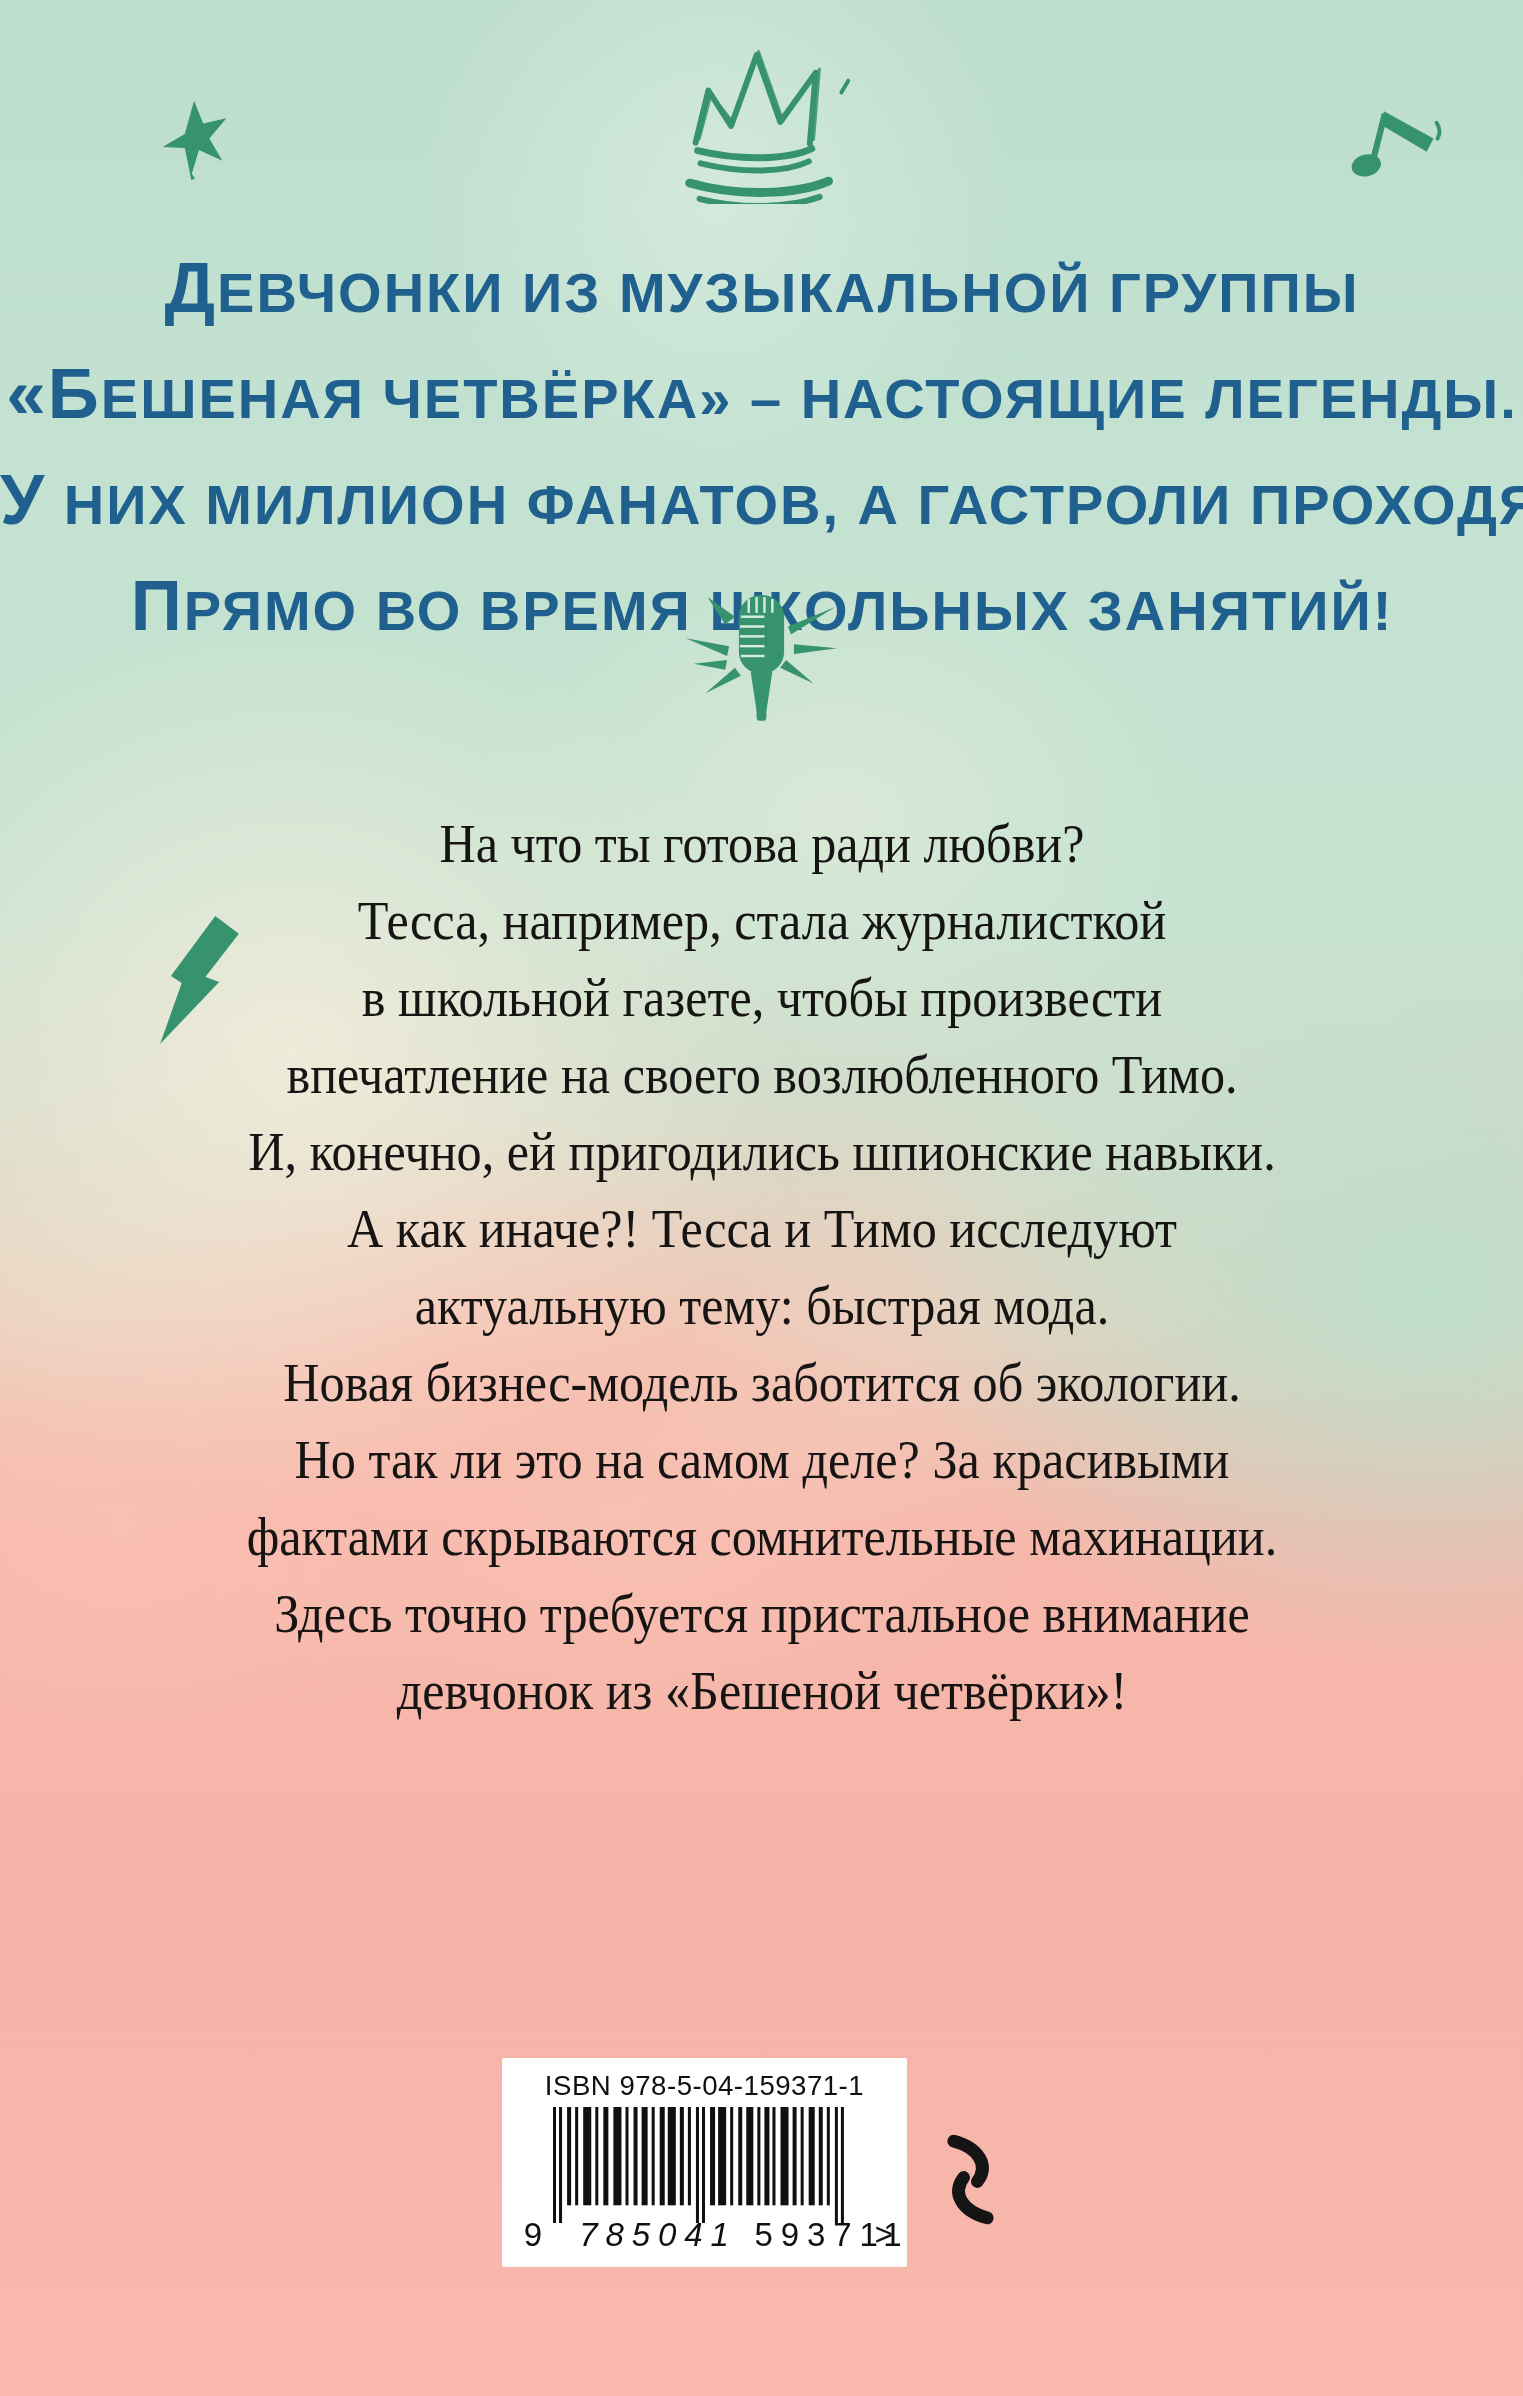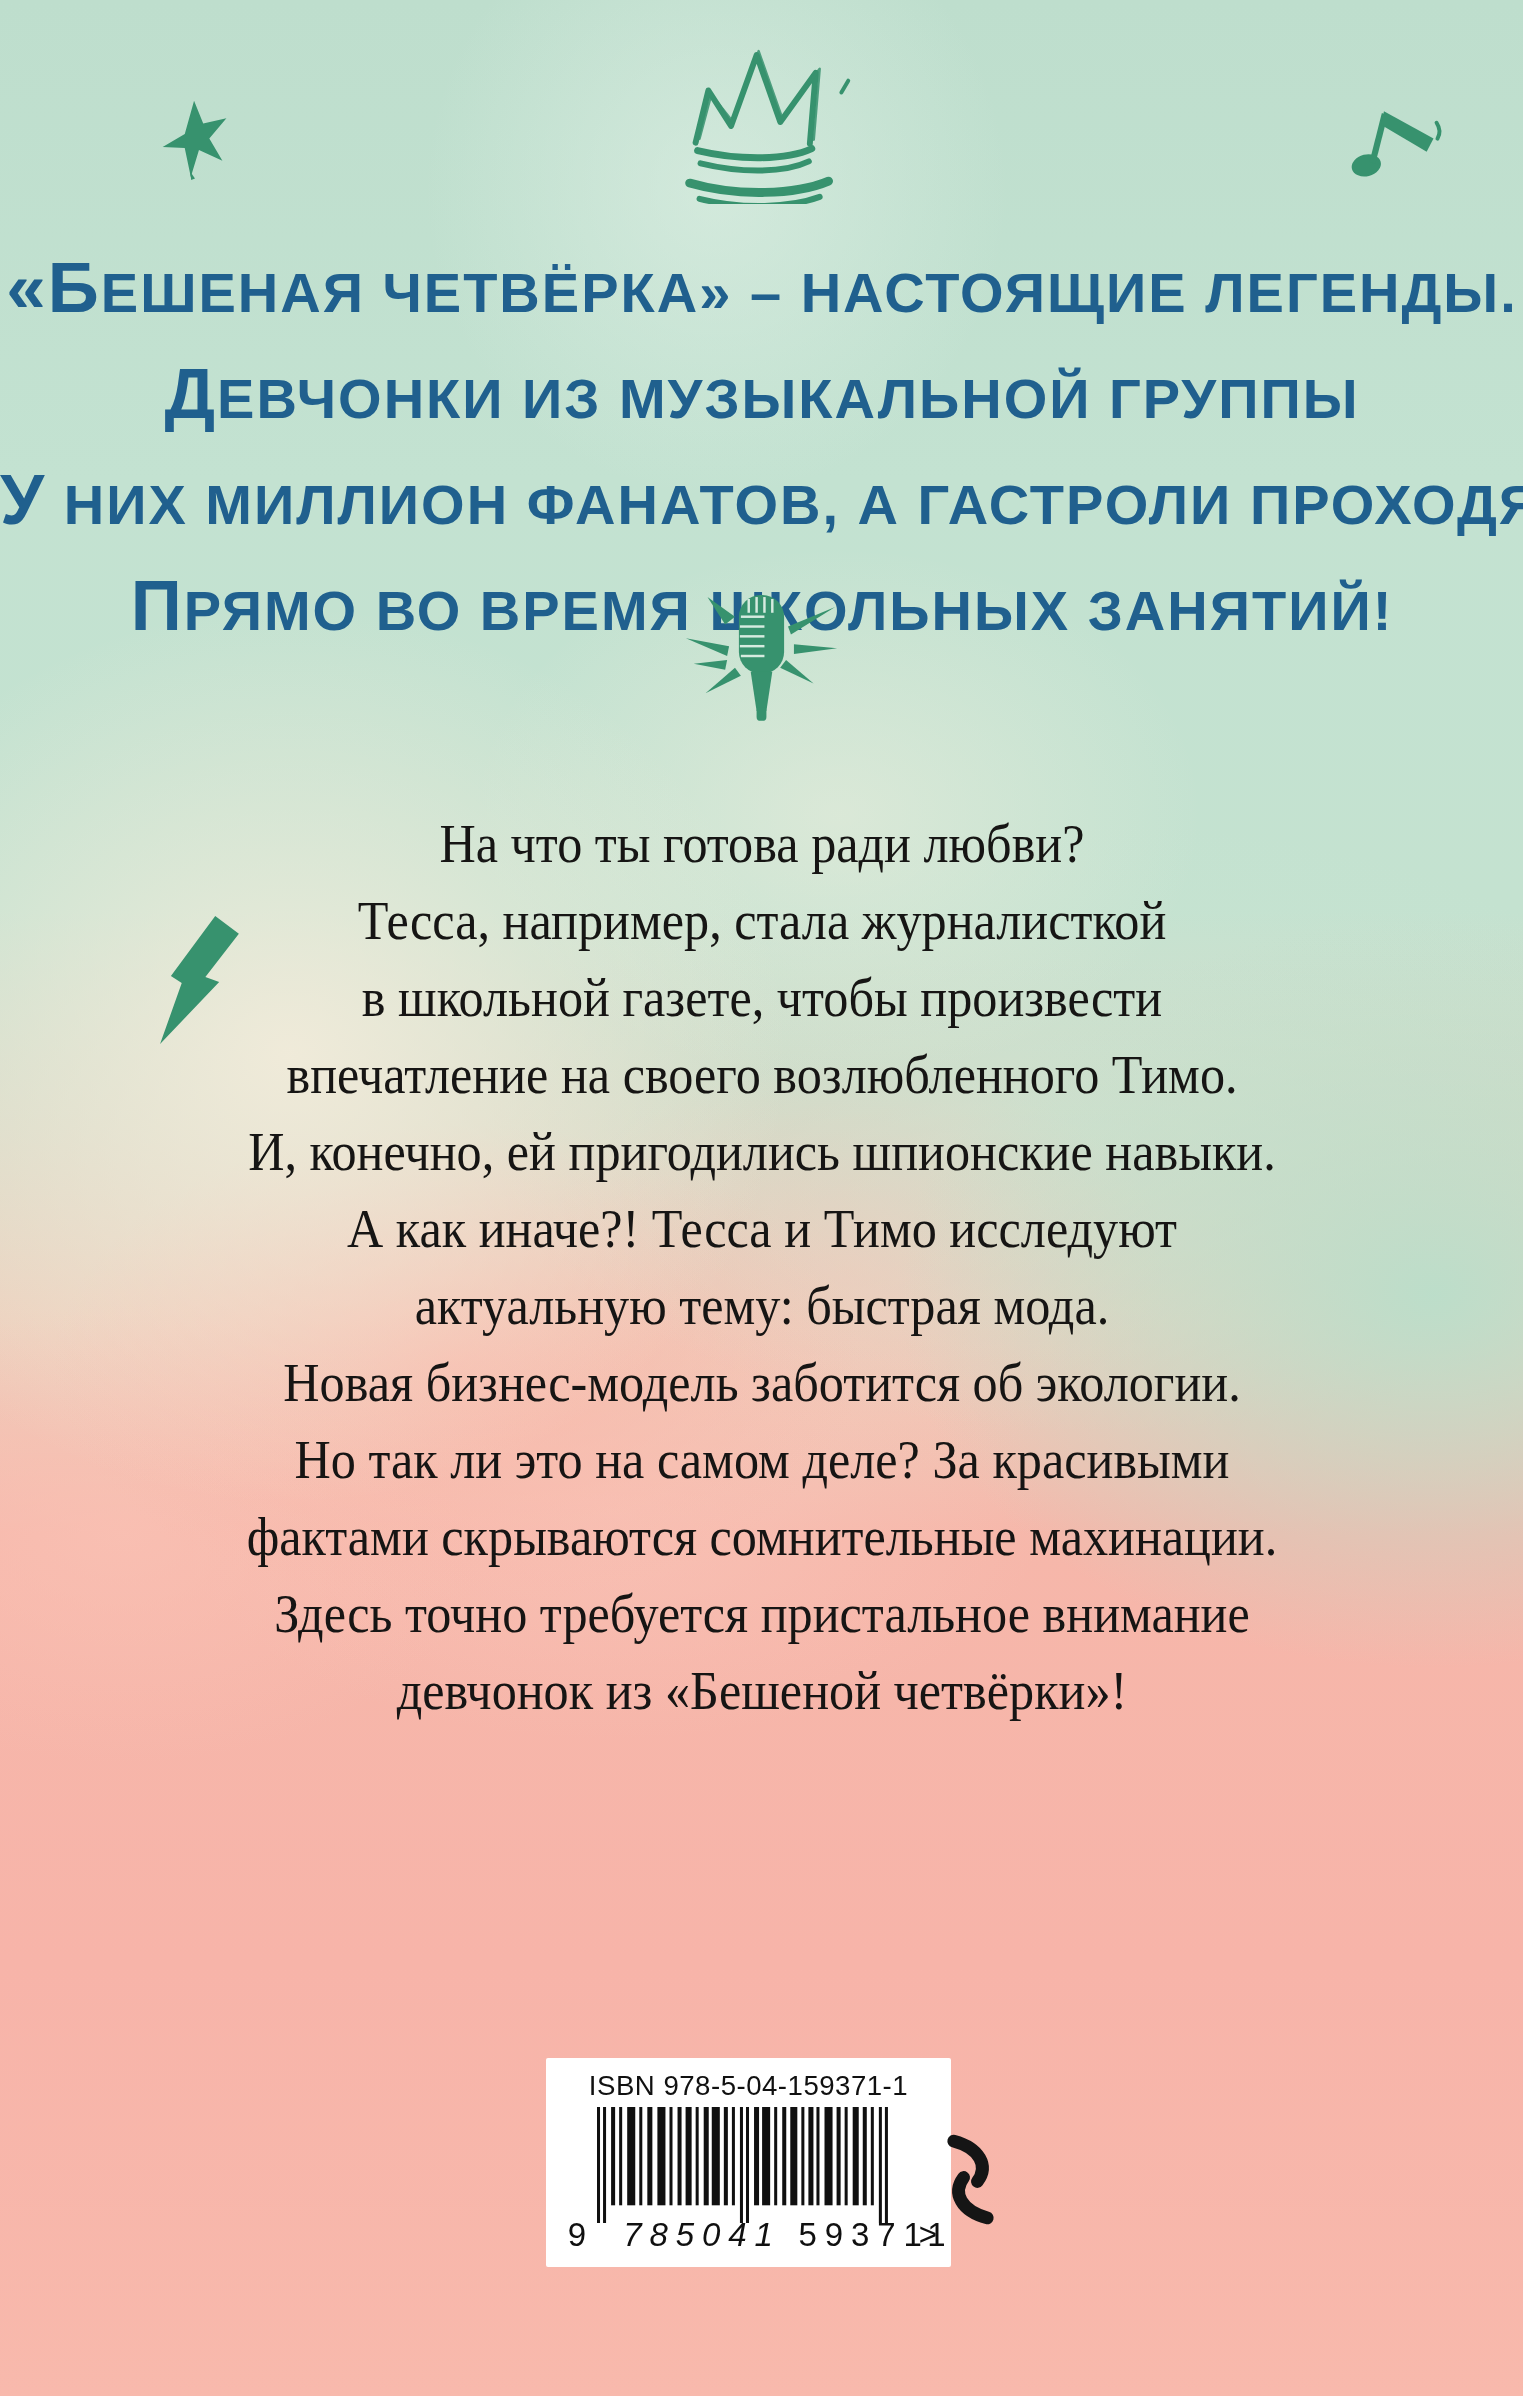--- a/index.html
+++ b/index.html
@@ -43,21 +43,21 @@
     position:absolute;left:0;top:806px;width:1524px;
     text-align:center;color:#161514;
     font-family:"Liberation Serif","DejaVu Serif",serif;
     font-size:54px;line-height:77px;
     transform:scaleX(0.93);transform-origin:50% 0;
   }
   .blurb .bl-line{white-space:nowrap;}
 
   .barcode-box{
     position:absolute;left:502px;top:2058px;width:405px;height:209px;
-    background:#ffffff;border-radius:2px;margin-left:44px;
+    background:#ffffff;border-radius:2px;
   }
   .isbn-label{
     position:absolute;left:0;top:11.8px;width:100%;
     text-align:center;font-family:"Liberation Sans",sans-serif;
     font-size:27.6px;color:#101010;letter-spacing:0.5px;
   }
   .bars{position:absolute;left:51px;top:49px;width:302px;height:116px;}
   .barcode-digits{
     position:absolute;left:0;top:158px;width:100%;height:43px;
     font-family:"Liberation Sans","DejaVu Sans",sans-serif;
@@ -102,22 +102,22 @@
       <g fill="#37926e">
         <ellipse cx="24" cy="62" rx="15" ry="11" transform="rotate(-18 24 62)"></ellipse>
         <path d="M33 60 L27 58 L36 8 L42 10 Z"></path>
         <polygon points="38,6 90,30 84,44 36,20"></polygon>
         <path d="M92 14 q6 8 2 16" fill="none" stroke="#37926e" stroke-width="4" stroke-linecap="round"></path>
       </g>
     </svg>
   </div>
 
   <div class="headline">
+    <div class="hl-line">Девчонки из музыкальной группы</div>
     <div class="hl-line">«Бешеная четвёрка» – настоящие легенды.</div>
-    <div class="hl-line">Девчонки из музыкальной группы</div>
     <div class="hl-line">У них миллион фанатов, а гастроли проходят</div>
     <div class="hl-line">прямо во время школьных занятий!</div>
   </div>
 
   <div class="icon mic-icon">
     <svg viewBox="0 0 170 140">
       <g fill="#37926e">
         <polygon points="30,10 58,30 48,38"></polygon>
         <polygon points="8,52 52,60 50,70"></polygon>
         <polygon points="16,78 50,74 48,84"></polygon>

